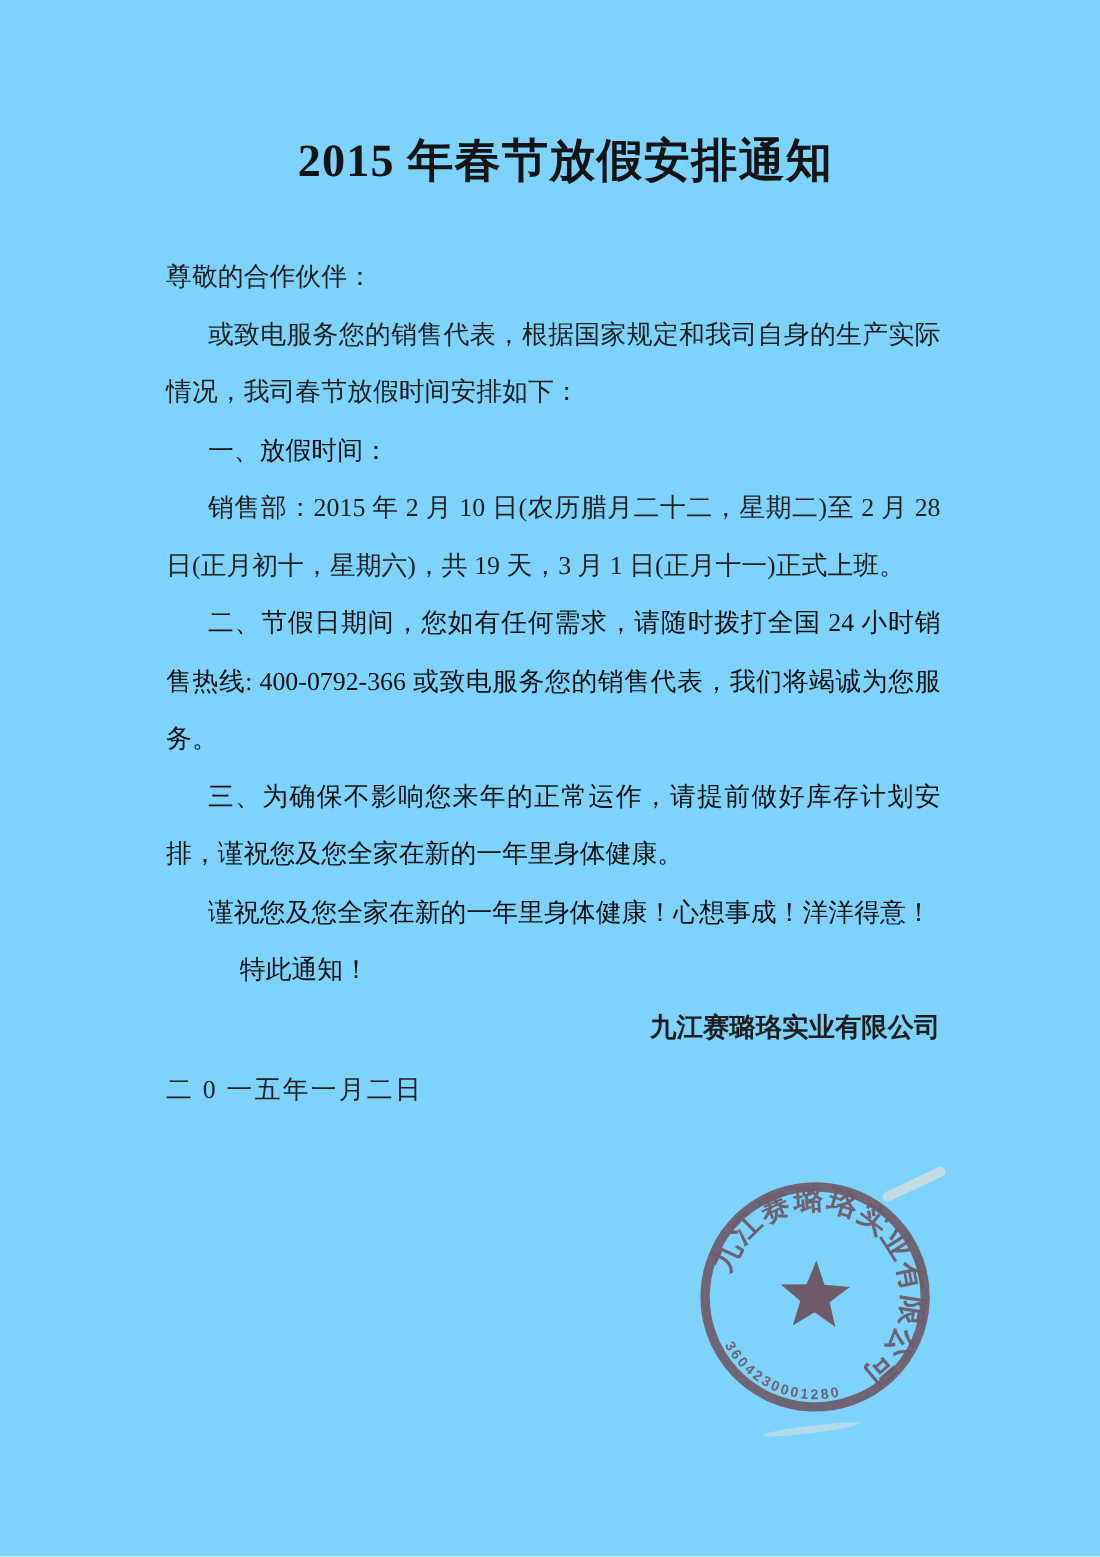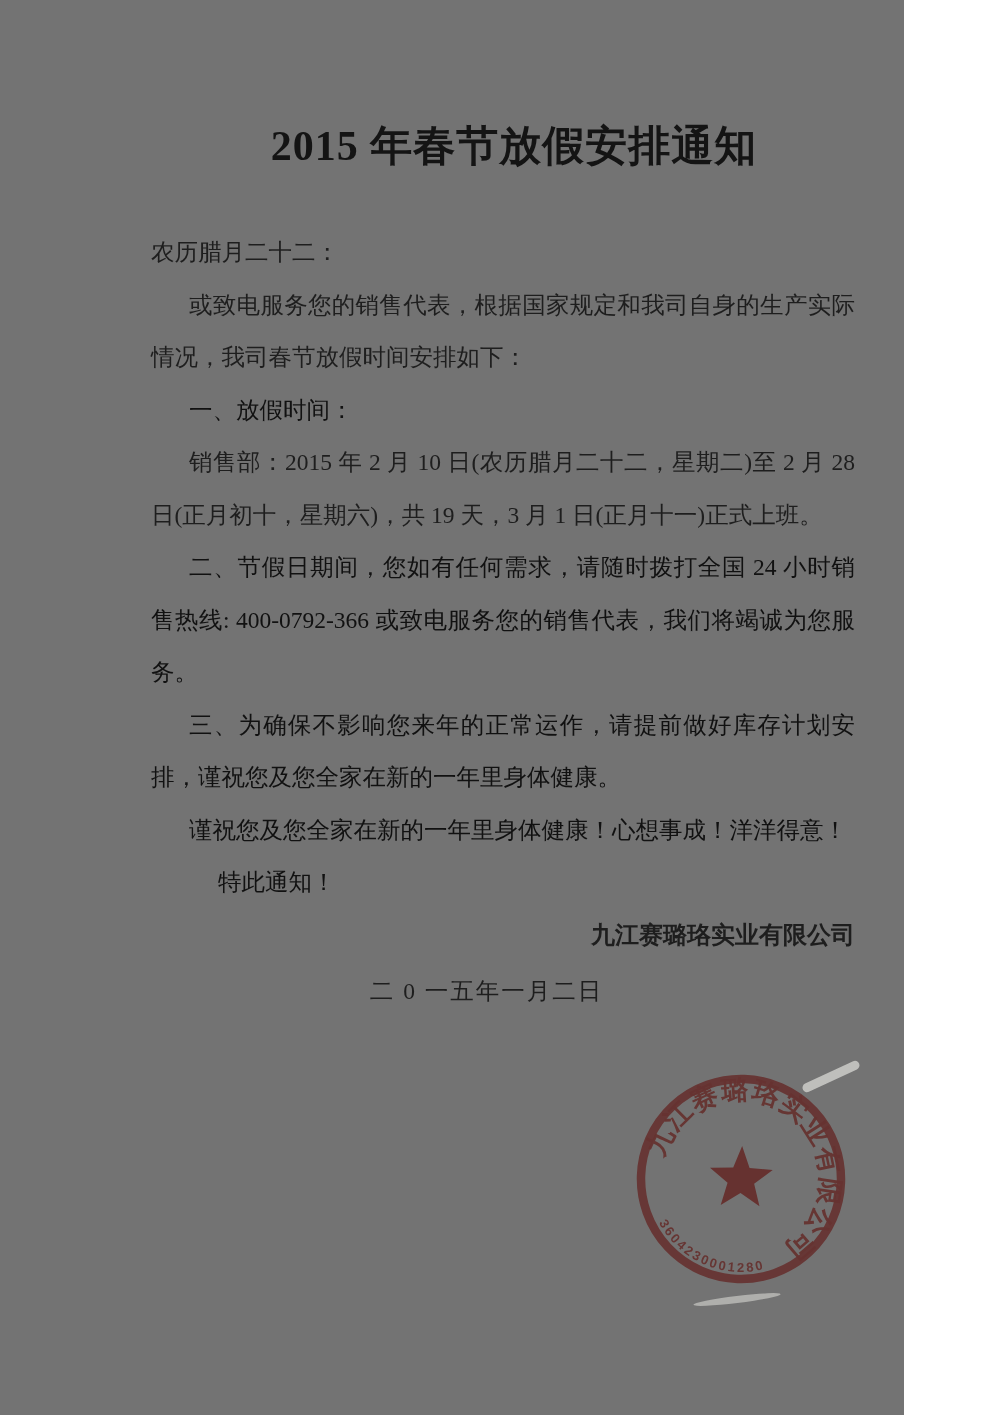--- a/index.html
+++ b/index.html
@@ -2,23 +2,23 @@
 <html style="--stamp-color: #dd5a55;"><head>
 <meta charset="utf-8">
 <style>
   html, body {
     margin: 0;
     padding: 0;
     background: #ffffff;
   }
   .page {
     position: relative;
-    width: 904px;
+    width: 1000px;
     height: 1415px;
-    background: #737373;
+    background: #7dd3fc;
     overflow: hidden;
     font-family: "Liberation Serif", "DejaVu Serif", serif;
     color: #1c1c1c;
   }
   .doc-title {
     position: absolute;
     top: 118px;
     left: 0;
     width: 1000px;
     margin: 0;
@@ -42,21 +42,21 @@
   .letter-body p { margin: 0; }
   .indent { text-indent: 38px; }
   .indent-deep { text-indent: 67px; }
   .bold { font-weight: normal; color: #111; }
   .sig-company {
     text-align: right;
     font-weight: bold;
     font-size: 24px;
   }
   .sig-date {
-    text-align: center;
+    text-align: left;
     padding-right: 33px;
     margin-top: 4px !important;
     letter-spacing: 2px;
   }
   
   .stamp-wrap {
     position: absolute;
     left: 621px;
     top: 1059px;
     width: 240px;
@@ -101,21 +101,21 @@
   }
 </style>
 </head>
 <body>
 
 <div class="page">
 
   <h1 class="doc-title">2015 年春节放假安排通知</h1>
 
   <div class="letter-body">
-    <p>农历腊月二十二：</p>
+    <p>尊敬的合作伙伴：</p>
     <p class="indent">或致电服务您的销售代表，根据国家规定和我司自身的生产实际情况，我司春节放假时间安排如下：</p>
     <p class="indent bold">一、放假时间：</p>
     <p class="indent">销售部：2015 年 2 月 10 日(农历腊月二十二，星期二)至 2 月 28 日(正月初十，星期六)，共 19 天，3 月 1 日(正月十一)正式上班。</p>
     <p class="indent bold">二、节假日期间，您如有任何需求，请随时拨打全国 24 小时销售热线: 400-0792-366 或致电服务您的销售代表，我们将竭诚为您服务。</p>
     <p class="indent bold">三、为确保不影响您来年的正常运作，请提前做好库存计划安排，谨祝您及您全家在新的一年里身体健康。</p>
     <p class="indent bold">谨祝您及您全家在新的一年里身体健康！心想事成！洋洋得意！</p>
     <p class="indent-deep bold">特此通知！</p>
     <p class="sig-company">九江赛璐珞实业有限公司</p>
     <p class="sig-date">二 0 一五年一月二日</p>
   </div>

